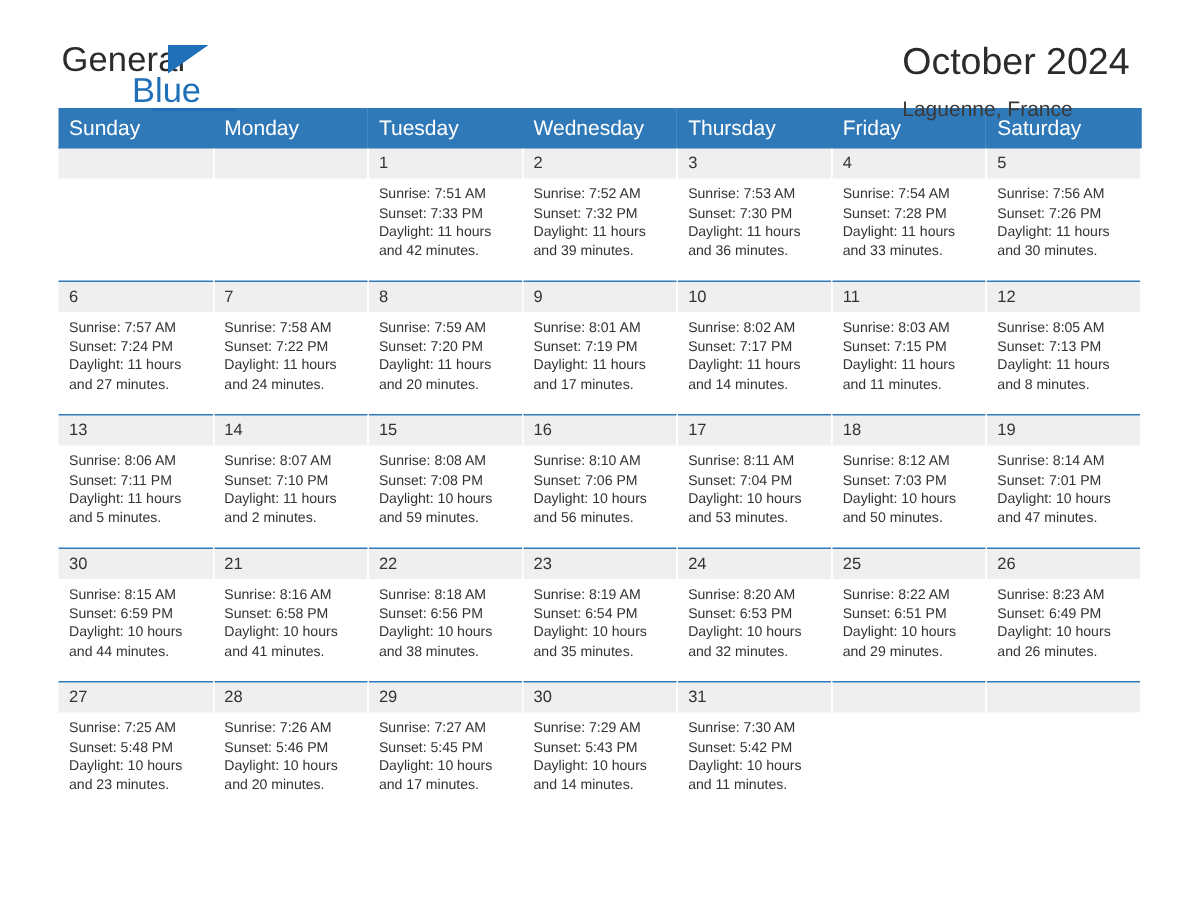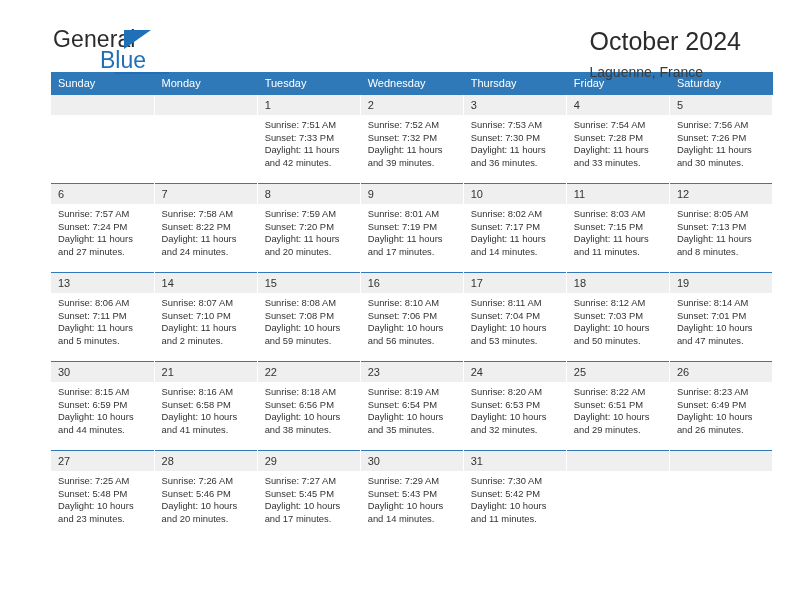--- a/index.html
+++ b/index.html
@@ -13,21 +13,21 @@
     height: 612px;
     font-family: "Liberation Sans", sans-serif;
     color: #222222;
     overflow: hidden;
   }
   .page {
     position: relative;
     width: 792px;
     height: 612px;
     box-sizing: border-box;
-    padding: 0 51px;
+    padding: 0 39px;
   }
 
   
   .header {
     display: flex;
     align-items: flex-start;
     justify-content: space-between;
     height: 72px;
     padding-top: 26px;
     box-sizing: border-box;
@@ -93,21 +93,21 @@
 
   
   .calendar {
     width: 722px;
     border-collapse: collapse;
     table-layout: fixed;
   }
   .calendar th {
     background: #3079b8;
     color: #ffffff;
-    font-size: 11px;
+    font-size: 14px;
     font-weight: normal;
     text-align: left;
     padding: 5px 0 5px 7px;
     border-right: 1px solid #3079b8;
     height: 18px;
     box-sizing: border-box;
   }
   .calendar td {
     vertical-align: top;
     padding: 0;
@@ -232,21 +232,21 @@
             <div class="info">
               <div>Sunrise: 7:57 AM</div>
               <div>Sunset: 7:24 PM</div>
               <div class="daylight">Daylight: 11 hours and 27 minutes.</div>
             </div>
           </td>
           <td class="day-cell">
             <div class="daynum">7</div>
             <div class="info">
               <div>Sunrise: 7:58 AM</div>
-              <div>Sunset: 8:22 PM</div>
+              <div>Sunset: 7:22 PM</div>
               <div class="daylight">Daylight: 11 hours and 24 minutes.</div>
             </div>
           </td>
           <td class="day-cell">
             <div class="daynum">8</div>
             <div class="info">
               <div>Sunrise: 7:59 AM</div>
               <div>Sunset: 7:20 PM</div>
               <div class="daylight">Daylight: 11 hours and 20 minutes.</div>
             </div>

